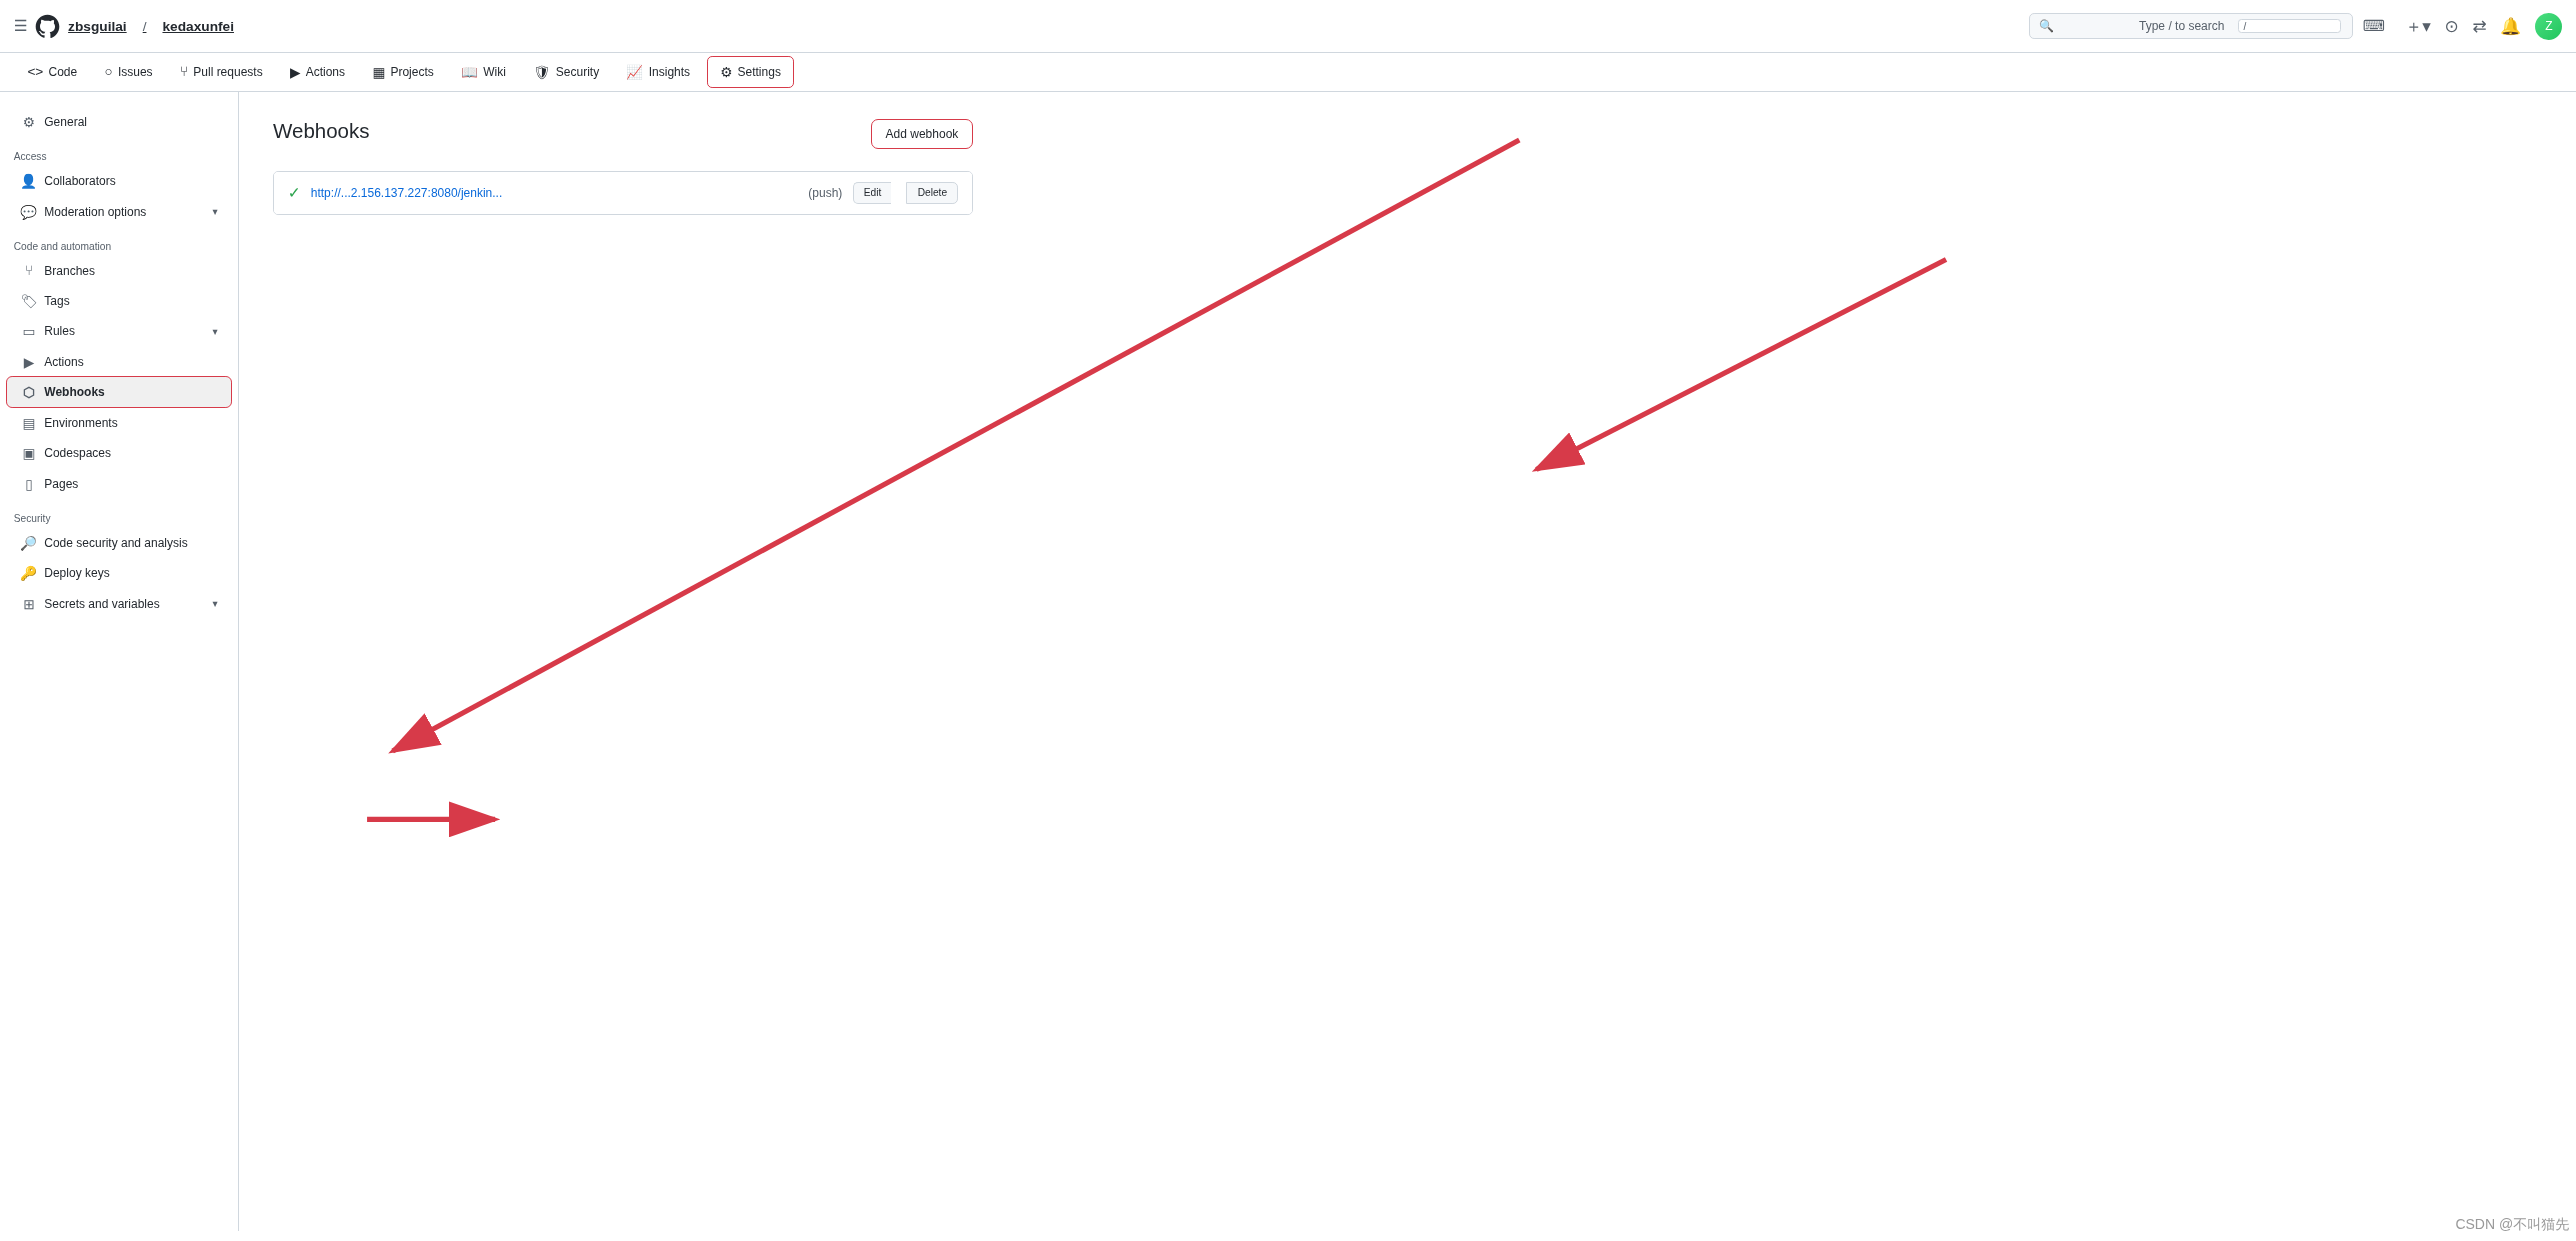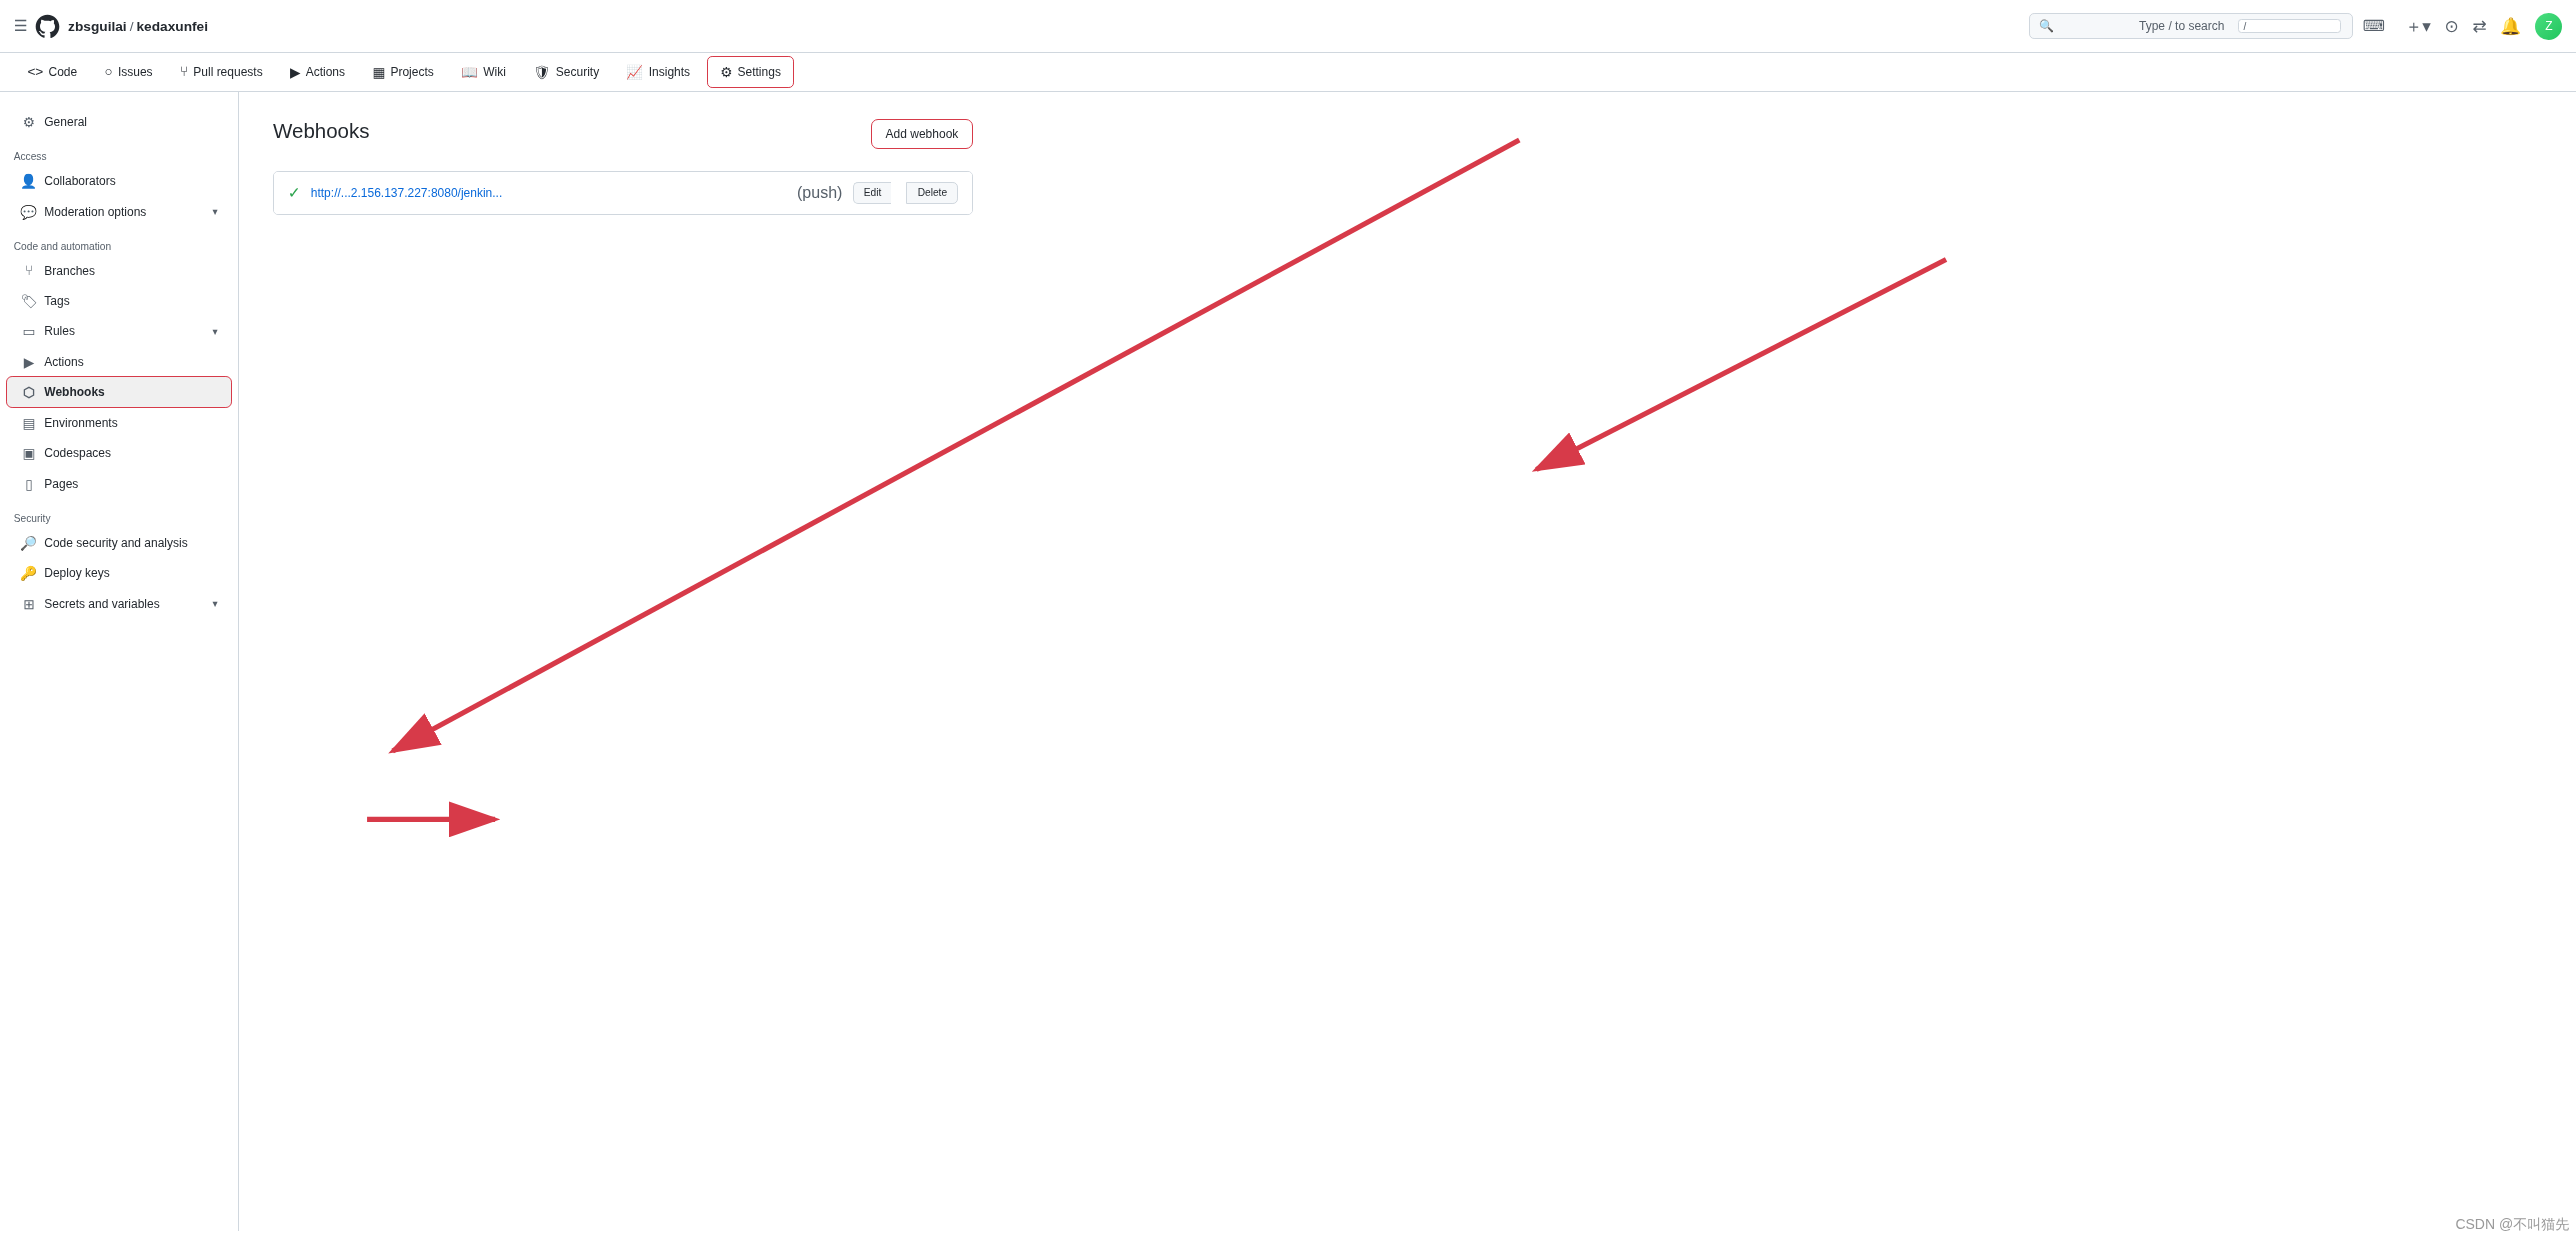--- a/index.html
+++ b/index.html
@@ -6,21 +6,21 @@
     body { font-family: -apple-system, BlinkMacSystemFont, "Segoe UI", Helvetica, Arial, sans-serif; font-size: 12px; color: #24292f; background: #fff; }
 
     
     .topbar {
       display: flex; align-items: center; padding: 0 13.7px; height: 53px;
       border-bottom: 0.9px solid #d0d7de; background: #fff; gap: 10.2px;
     }
     .topbar-left { display: flex; align-items: center; gap: 6.8px; }
     .hamburger-icon { font-size: 15.4px; cursor: pointer; color: #57606a; }
     .github-logo { width: 27px; height: 27px; }
-    .breadcrumb { display: flex; align-items: flex-start; gap: 3px; font-size: 13.7px; font-weight: 600; }
+    .breadcrumb { display: flex; align-items: flex-start; gap: 16px; font-size: 13.7px; font-weight: 600; text-decoration: underline; }
     .breadcrumb-sep { color: #57606a; font-weight: 300; }
     .search-box {
       flex: 1; max-width: 324px; margin-left: auto;
       border: 0.9px solid #d0d7de; border-radius: 5.1px;
       padding: 5.1px 10.2px; display: flex; align-items: center; gap: 6.8px;
       color: #57606a; font-size: 12px; background: #f6f8fa; cursor: text;
     }
     .search-box span { flex: 1; color: #57606a; }
     .search-shortcut {
       border: 0.9px solid #d0d7de; border-radius: 3.4px;
@@ -91,21 +91,21 @@
 
     
     .webhook-list { border: 0.9px solid #d0d7de; border-radius: 5.1px; overflow: hidden; margin-top: 13.7px; }
     .webhook-item {
       display: flex; align-items: center; padding: 10.2px 13.7px;
       background: #fff; border-bottom: 0.9px solid #d0d7de; gap: 10.2px;
     }
     .webhook-item:last-child { border-bottom: none; }
     .webhook-status-icon { color: #2da44e; font-size: 15.4px; }
     .webhook-url { color: #0969da; font-size: 12px; flex: 1; }
-    .webhook-event { color: #57606a; font-size: 16px; }
+    .webhook-event { color: #57606a; font-size: 12px; }
     .webhook-actions { display: flex; gap: 15px; }
     .webhook-btn {
       padding: 4.3px 10.2px; font-size: 10.2px; cursor: pointer;
       border: 0.9px solid #d0d7de; background: #f6f8fa; color: #24292f;
     }
     .webhook-btn:first-child { border-radius: 5.1px 0 0 5.1px; border-right: none; }
     .webhook-btn:last-child { border-radius: 0 5.1px 5.1px 0; }
     .arrow-canvas {
       position: absolute; top: 0; left: 0;
       width: 100%; height: 100%;

